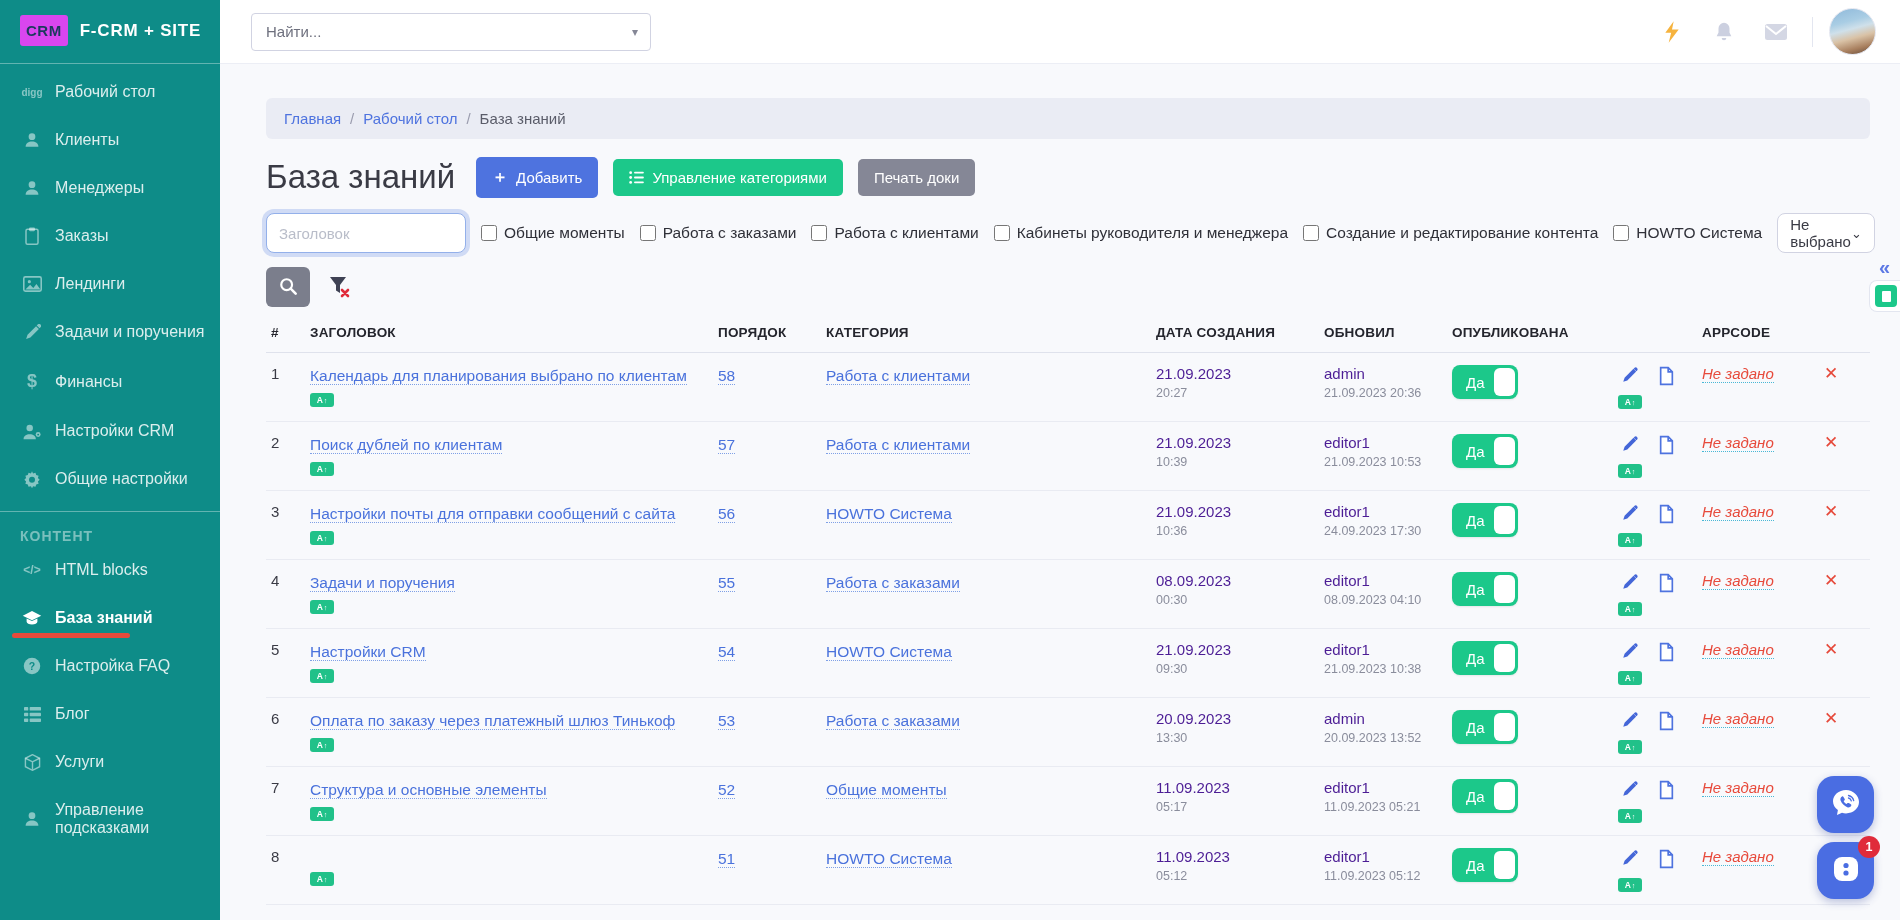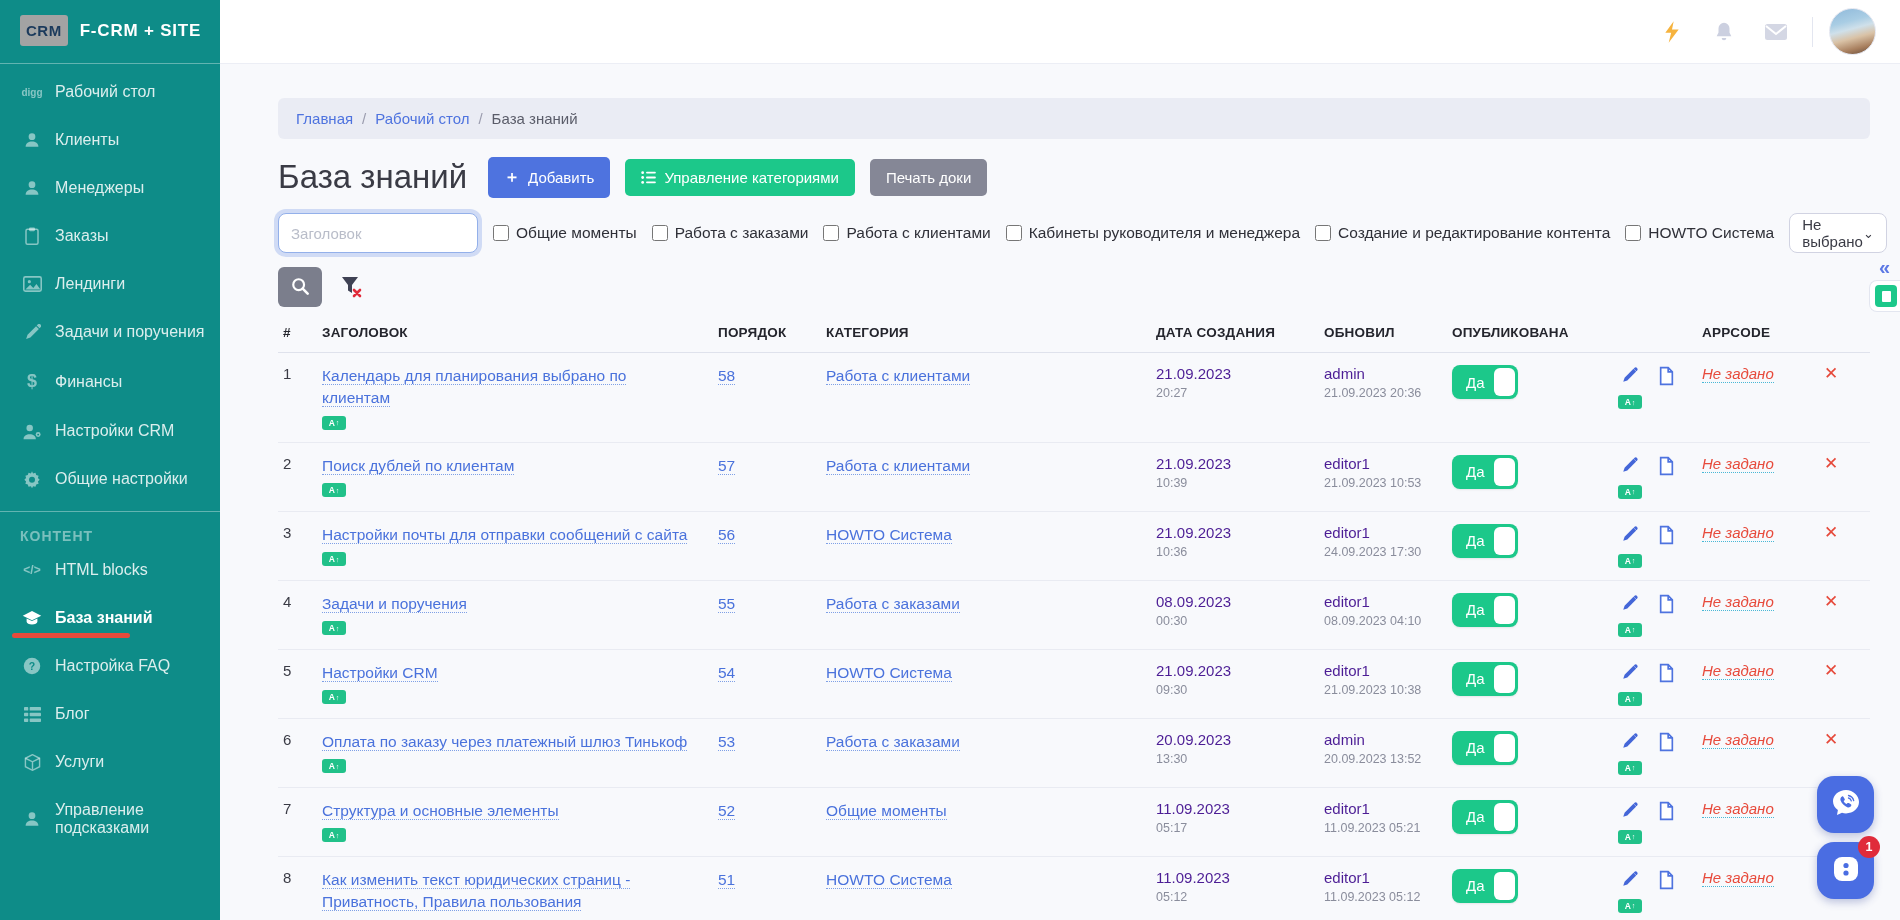--- a/index.html
+++ b/index.html
@@ -2,21 +2,21 @@
 <html><head>
 <meta charset="utf-8">
 <style>
   * { margin:0; padding:0; box-sizing:border-box; }
   html,body { width:1900px; height:920px; overflow:hidden; font-family:"Liberation Sans","DejaVu Sans",sans-serif; background:#f8f9fc; }
   .app { display:flex; width:1900px; height:920px; }
 
   
   .sidebar { width:220px; min-width:220px; background:#0e8c88; color:#fff; overflow:hidden; }
   .brand { display:flex; align-items:center; gap:12px; padding:15px 0 15px 20px; }
-  .logo-box { background:#a3a3a3; color:#1b3a5c; font-weight:bold; font-size:15px; padding:7px 6px; border-radius:3px; letter-spacing:.5px; }
+  .logo-box { background:#d946ef; color:#1b3a5c; font-weight:bold; font-size:15px; padding:7px 6px; border-radius:3px; letter-spacing:.5px; }
   .brand-text { font-size:17px; font-weight:bold; letter-spacing:.8px; }
   .sb-divider { border-top:1px solid rgba(255,255,255,.35); margin:2px 0 4px 0; }
   .nav-item { position:relative; display:flex; align-items:center; gap:11px; padding:15px 10px 15px 20px; font-size:16px; color:rgba(255,255,255,.85); cursor:pointer; }
   .nav-item .si { width:24px; min-width:24px; display:inline-flex; justify-content:center; align-items:center; color:rgba(255,255,255,.5); fill:rgba(255,255,255,.5); font-weight:bold; }
   .nav-item.active { color:#fff; font-weight:bold; }
   .nav-item.active .si { color:#fff; fill:#fff; }
   .active-bar { position:absolute; left:12px; bottom:4px; width:118px; height:5px; background:#e74a3b; border-radius:3px; }
   .section-label { font-size:14px; font-weight:bold; letter-spacing:1px; color:rgba(255,255,255,.45); padding:12px 4px 2px 20px; }
   .si svg { display:block; }
   .si-text { font-size:10px; font-weight:bold; }
@@ -25,21 +25,21 @@
   .main { flex:1; display:flex; flex-direction:column; min-width:0; }
   .topbar { height:64px; background:#fff; display:flex; align-items:center; padding:0 24px 0 31px; border-bottom:1px solid #eceef5; }
   .search-select { width:400px; height:38px; border:1px solid #d1d3e2; border-radius:4px; display:flex; align-items:center; justify-content:space-between; padding:0 12px 0 14px; color:#6e707e; font-size:15px; cursor:pointer; background:#fff; }
   .search-caret { color:#858796; font-size:12px; }
   .topbar-right { margin-left:auto; display:flex; align-items:center; gap:0; }
   .tb-icon { width:52px; display:flex; justify-content:center; cursor:pointer; }
   .tb-divider { width:1px; height:30px; background:#e3e6f0; margin:0 16px 0 10px; }
   .avatar { width:47px; height:47px; border-radius:50%; background:linear-gradient(165deg,#8fb9da 0%,#a9cde4 30%,#cfe0ea 45%,#d9c2a6 62%,#a87f5e 82%,#5f4736 100%); border:1px solid #e3e6f0; cursor:pointer; }
 
   
-  .content { position:relative; flex:1; background:#f8f9fc; padding:0 30px 0 58px; overflow:hidden; }
+  .content { position:relative; flex:1; background:#f8f9fc; padding:0 30px 0 46px; overflow:hidden; }
   .breadcrumb { margin-top:34px; background:#eaecf4; border-radius:6px; padding:12px 18px; font-size:15px; display:flex; gap:9px; align-items:center; }
   .bc-link { color:#4e73df; text-decoration:none; cursor:pointer; }
   .bc-sep { color:#9a9cae; }
   .bc-current { color:#5a5c69; }
 
   .title-row { margin-top:14px; display:flex; align-items:center; gap:15px; height:48px; }
   .page-title { font-size:33px; font-weight:400; color:#3a3b45; margin-right:6px; }
   .btn { display:inline-flex; align-items:center; gap:8px; border:none; color:#fff; font-size:15px; padding:10px 16px; border-radius:5px; cursor:pointer; font-family:inherit; }
   .btn-blue { background:#4e73df; }
   .btn-green { background:#1cc88a; }
@@ -236,20 +236,24 @@
             <circle cx="12" cy="7.5" r="4.5"></circle>
             <path d="M3.5 21c0-4.5 4-7 8.5-7s8.5 2.5 8.5 7Z"></path>
           </svg>
         </span>
       <span>Управление подсказками</span>
     </div>
   </aside>
 
   <div class="main">
     <div class="topbar">
+      <div class="search-select">
+        <span>Найти...</span>
+        <span class="search-caret">▾</span>
+      </div>
       <div class="topbar-right">
         <span class="tb-icon">
             <svg width="20" height="24" viewBox="0 0 24 28">
               <path d="M14 1 4 15h7l-3 12 12-16h-8Z" fill="#f6b33e"></path>
             </svg>
           </span>
         <span class="tb-icon">
             <svg width="22" height="24" viewBox="0 0 24 26">
               <path d="M12 3a6 6 0 0 0-6 6v4.5L4 17.5h16L18 13.5V9a6 6 0 0 0-6-6Z" fill="#ccd0e0"></path>
               <path d="M9.5 19.5a2.5 2.5 0 0 0 5 0Z" fill="#ccd0e0"></path>
@@ -700,21 +704,21 @@
                   </svg>
                 </span>
     </div>
     <div><span class="appcode-link">Не задано</span></div>
     <div><span class="del-x">✕</span></div>
   </div>
 
   <div class="trow">
     <div class="c-num">8</div>
     <div class="c-title">
-      <a class="link">Как изменить текст юридических страниц - Приватность, Правила пользования</a><br>
+      <br>
       <span class="badge-tr">
                   <span>A</span>
                   <span style="font-size:7px;">↑</span>
                 </span>
     </div>
     <div><a class="link">51</a></div>
     <div><a class="link">HOWTO Система</a></div>
     <div>
       <div class="d1">11.09.2023</div>
       <div class="d2">05:12</div>

